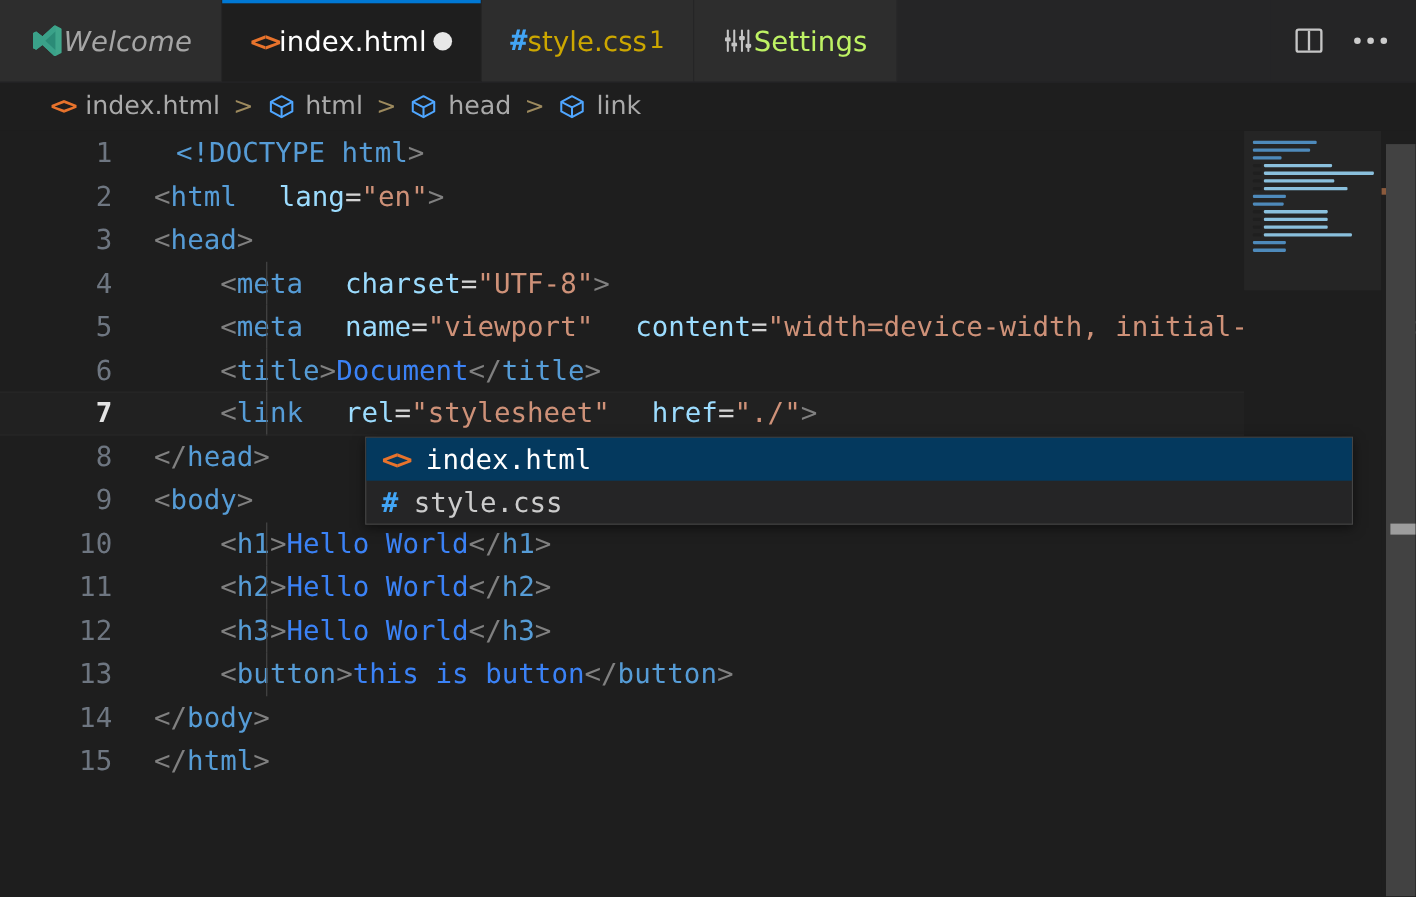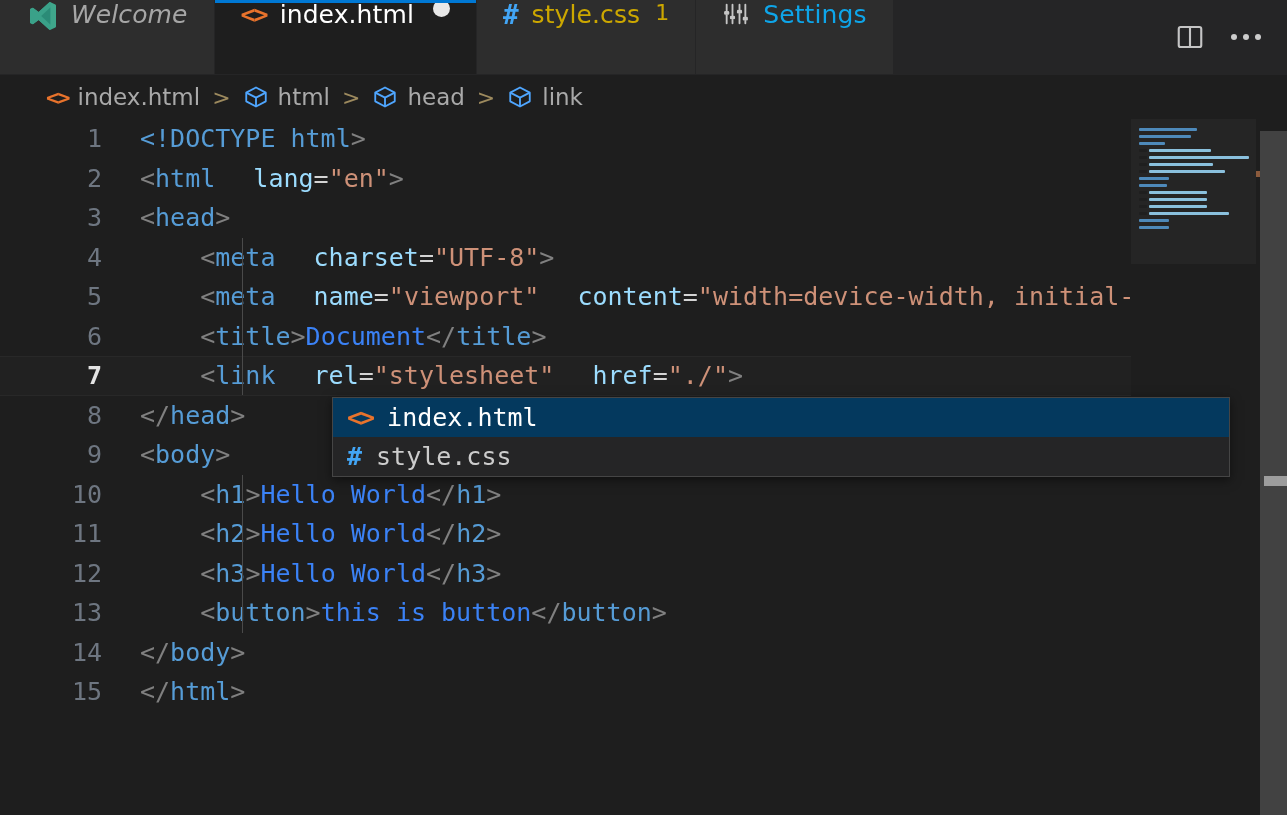--- a/index.html
+++ b/index.html
@@ -26,43 +26,42 @@
     height: 74px;
     background: #252526;
     display: flex;
     align-items: stretch;
     flex: 0 0 auto;
     border-bottom: 1px solid #252526;
   }
   .tab {
     position: relative;
     display: flex;
-    align-items: flex-start;
-    gap: 13px;
+    align-items: center;
     padding: 0 26px;
     background: #2d2d2d;
     border-right: 1px solid #252526;
     box-sizing: border-box;
     cursor: pointer;
     min-width: 0;
   }
   .tab.inactive { background: #2d2d2d; }
   .tab.active {
     background: #1e1e1e;
   }
   .tab.active::before {
     content: "";
     position: absolute;
     left: 0; right: 0; top: 0;
     height: 3px;
     background: #0078d4;
   }
   .tab-label {
     font-size: 25px;
-    color: #0ea5e9;
+    color: #bef264;
     white-space: nowrap;
     letter-spacing: 0.1px;
   }
   .tab.active .tab-label { color: #ffffff; }
   .tab.welcome .tab-label {
     font-style: italic;
     color: #a6a6a6;
   }
   .tab.css .tab-label { color: #cca700; }
   .tab-badge {
@@ -203,21 +202,21 @@
     width: 1px;
     background: #4a4a4a;
   }
 
   
   .t-punct  { color: #808080; }
   .t-tag    { color: #569cd6; }
   .t-attr   { color: #9cdcfe; margin-left: 23px; }
   .t-str    { color: #ce9178; }
   .t-text   { color: #3b82f6; }
-  .t-doctype{ color: #569cd6; }
+  .t-doctype{ color: #569cd6; margin-left: 20px; }
   .t-eq     { color: #d4d4d4; }
 
   
   .suggest {
     position: absolute;
     left: 332px;
     top: 278px;
     width: 898px;
     background: #252526;
     border: 1px solid #454545;

